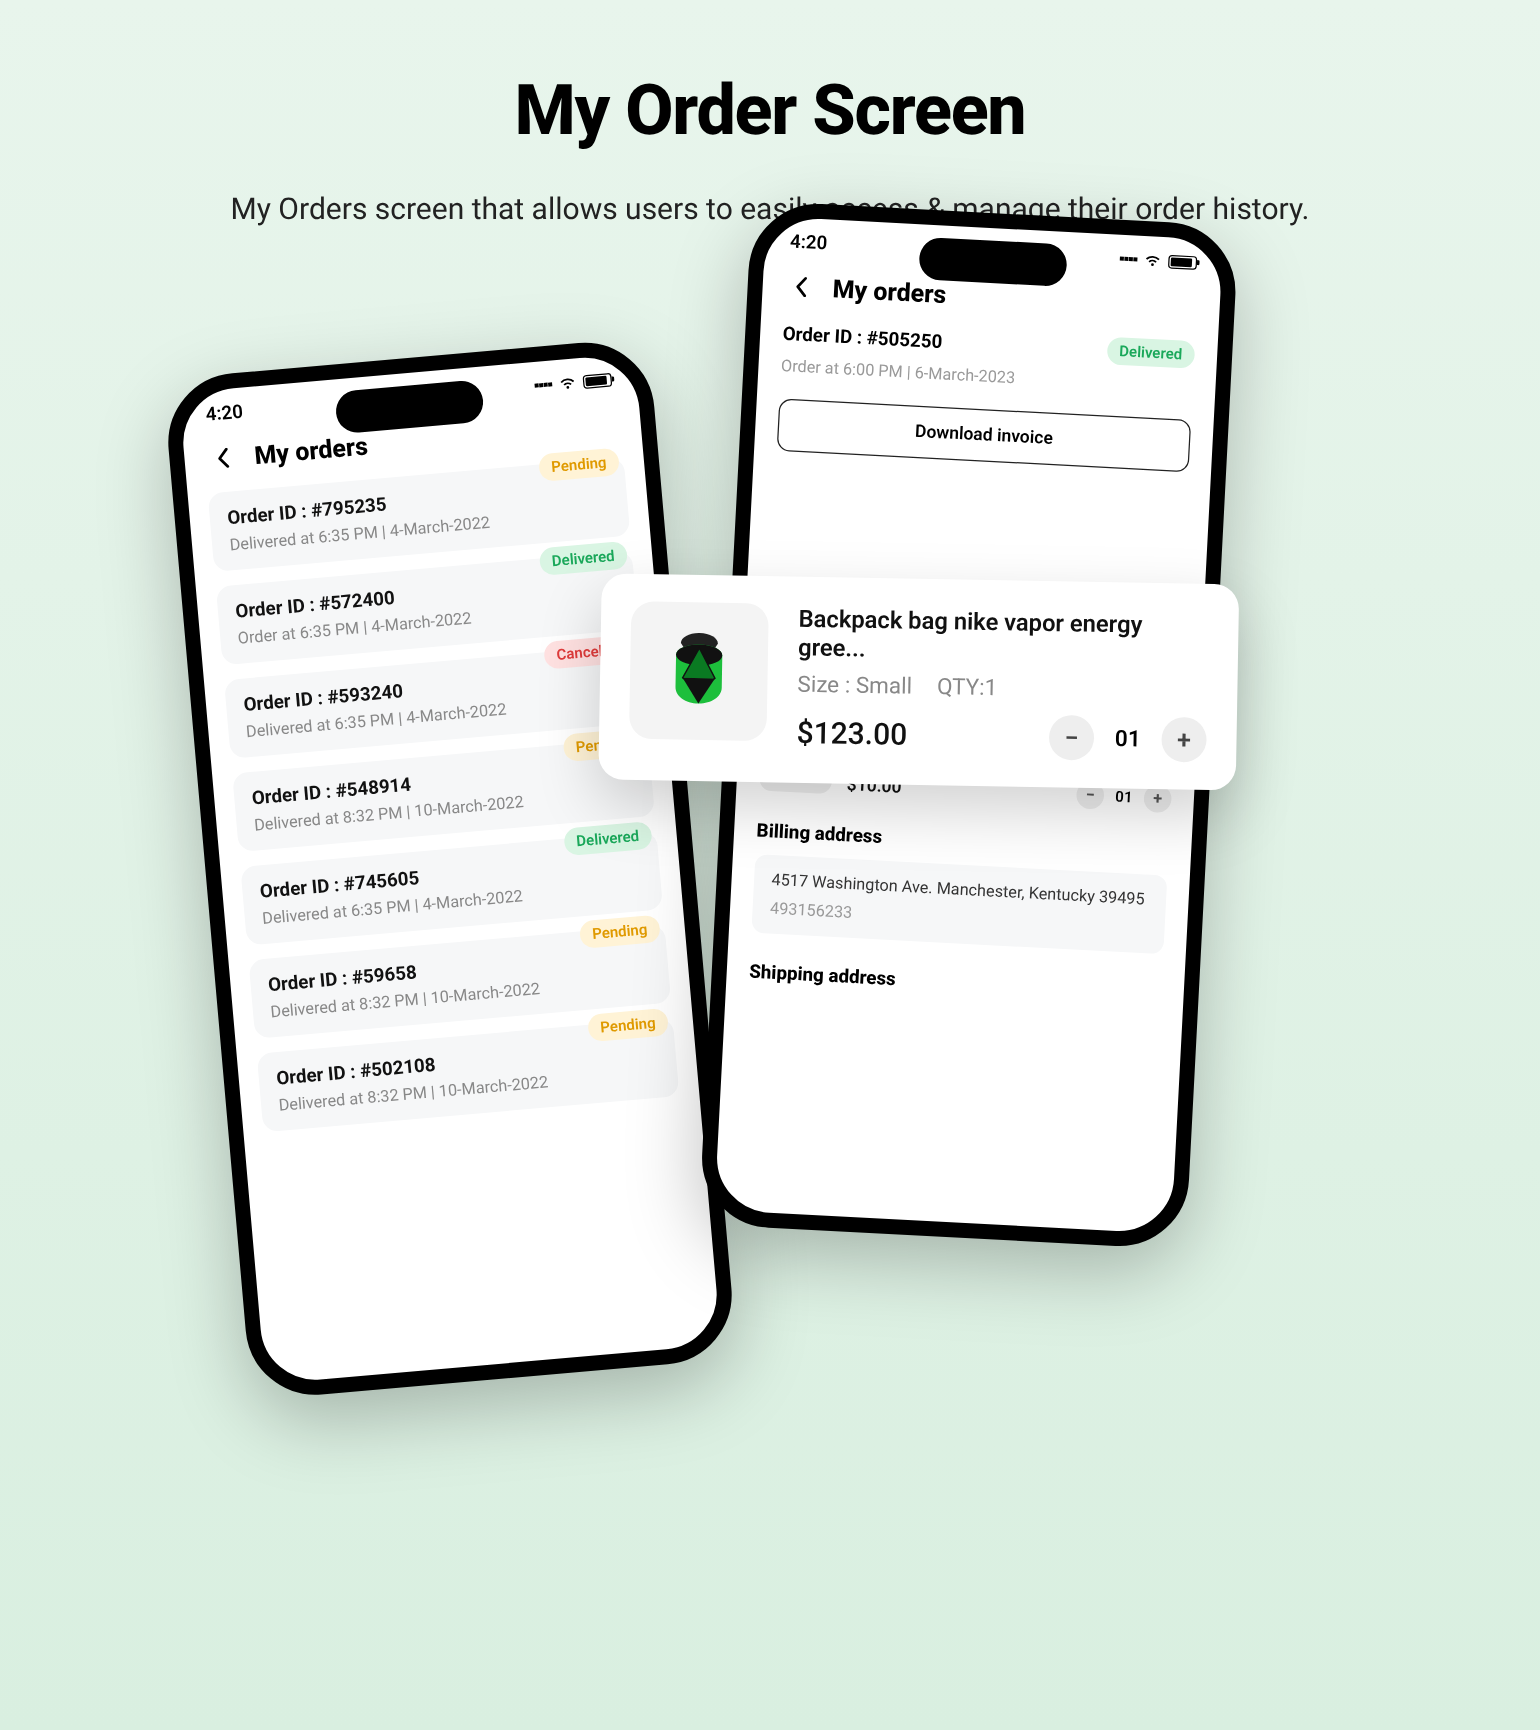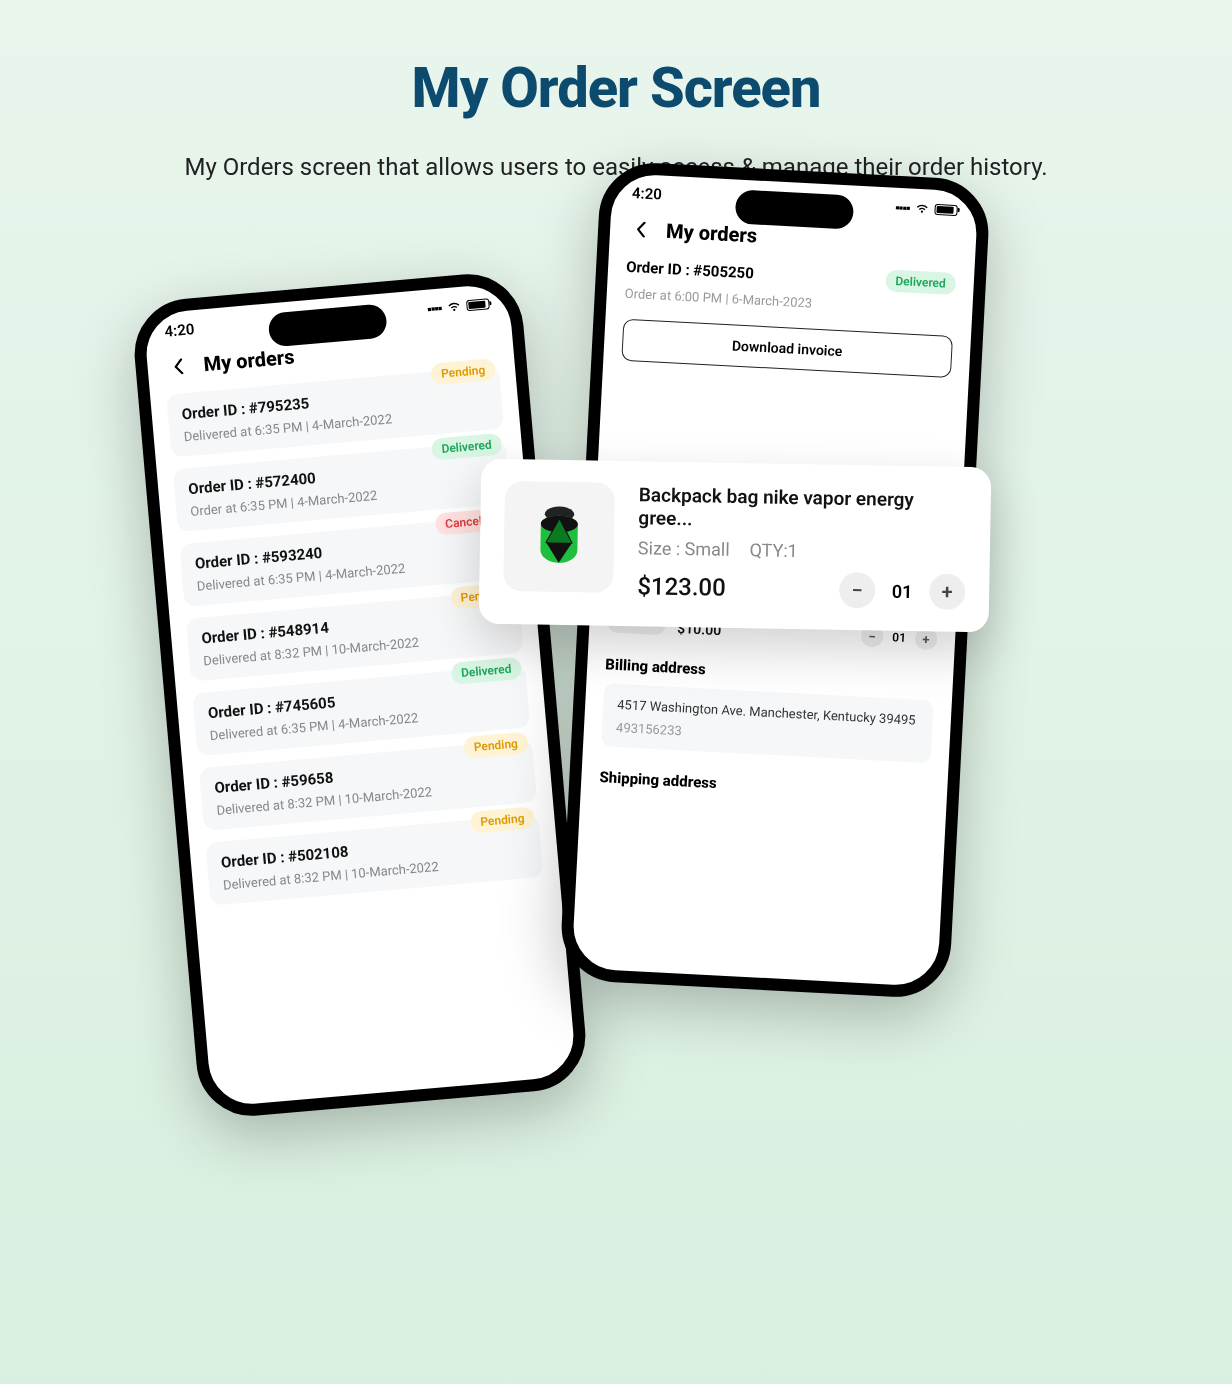--- a/index.html
+++ b/index.html
@@ -1,17 +1,17 @@
 <!DOCTYPE html>
 <html><head>
 <meta charset="utf-8">
 <style>
 * { margin: 0; padding: 0; box-sizing: border-box; font-family: -apple-system, BlinkMacSystemFont, "Segoe UI", Roboto, sans-serif; }
 body { width: 1232px; height: 1384px; background: linear-gradient(180deg, #e8f5ec 0%, #d9efe0 100%); border-radius: 24px; overflow: hidden; position: relative; }
-.hero-title { text-align: center; font-size: 56px; font-weight: 800; color: #0c4a6e; padding-top: 55px; letter-spacing: -1px; }
+.hero-title { text-align: center; font-size: 56px; font-weight: 800; color: #000000; padding-top: 55px; letter-spacing: -1px; }
 .hero-sub { text-align: center; font-size: 24px; color: #222; margin-top: 28px; line-height: 1.5; }
 .stage { position: relative; width: 100%; height: 1070px; margin-top: 40px; }
 
 
 .phone { position: absolute; width: 390px; height: 820px; background: #fff; border-radius: 56px; border: 12px solid #000; box-shadow: 0 20px 60px rgba(0,0,0,.25); overflow: hidden; }
 .phone::after { content: ""; position: absolute; top: 10px; left: 50%; transform: translateX(-50%); width: 118px; height: 34px; background: #000; border-radius: 20px; }
 .phone-left { left: 165px; top: 60px; transform: rotate(-5deg); z-index: 1; }
 .phone-right { left: 580px; top: -55px; transform: rotate(3deg); z-index: 2; }
 
 .statusbar { display: flex; justify-content: space-between; align-items: center; padding: 10px 20px 6px; font-size: 15px; font-weight: 600; }

